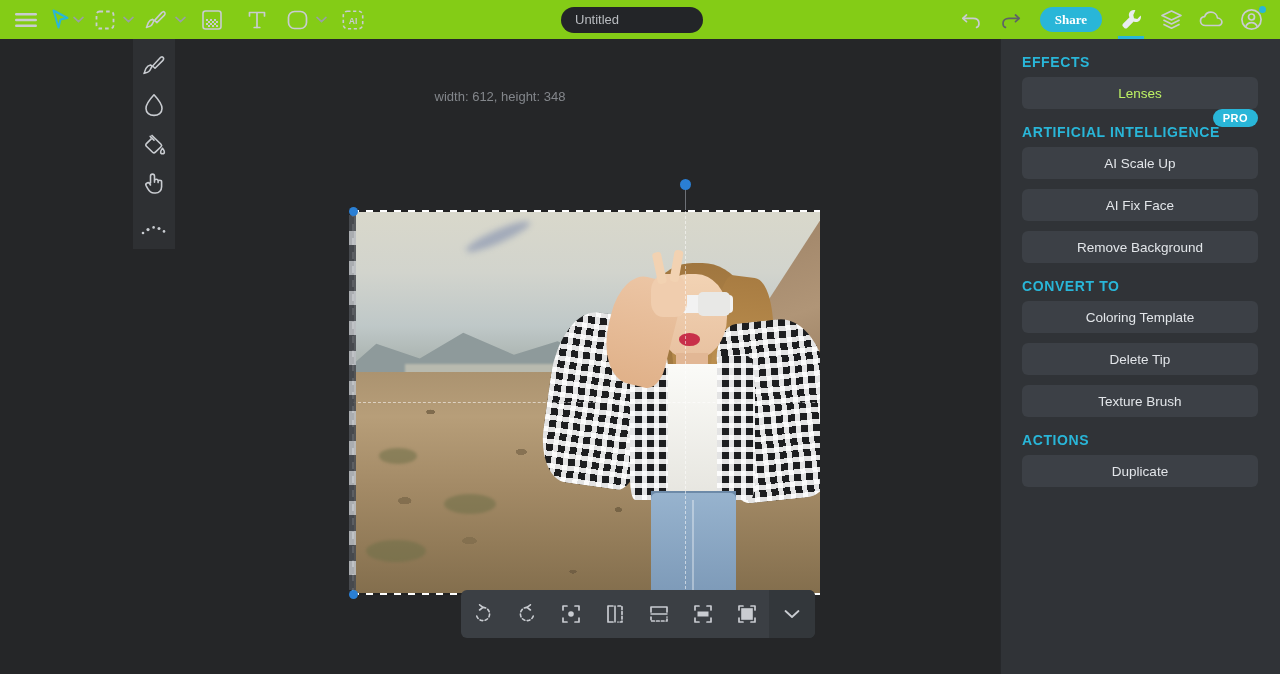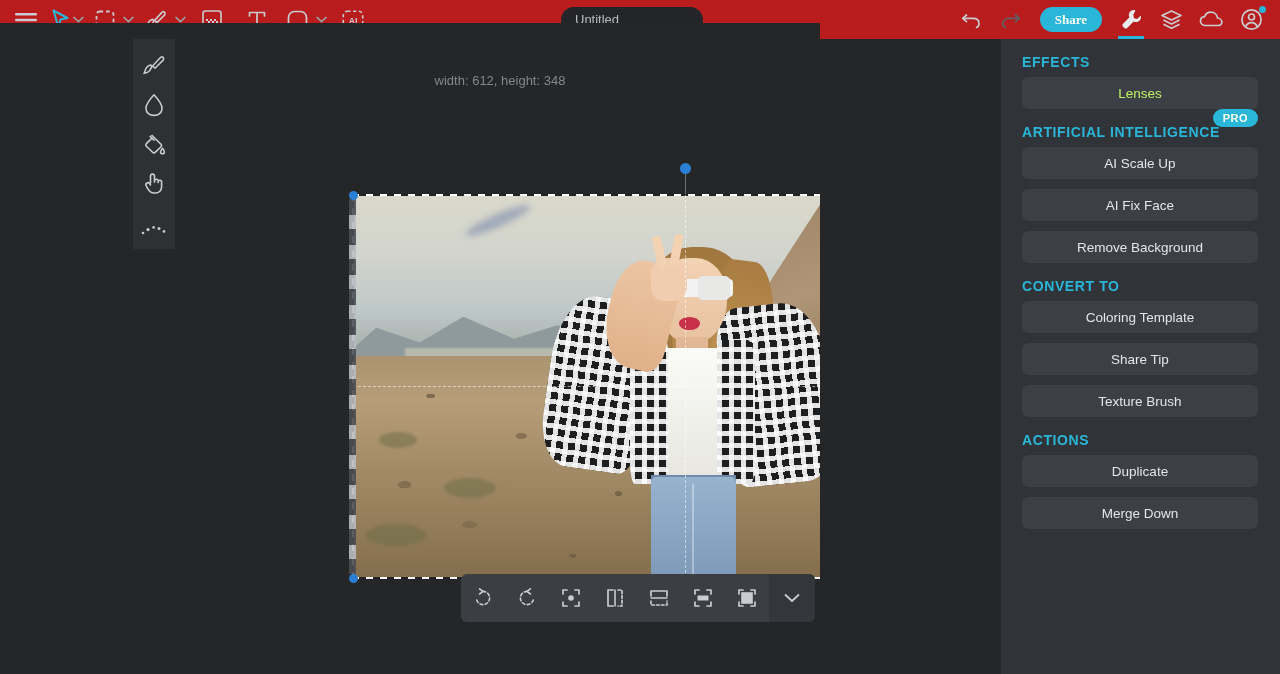--- a/index.html
+++ b/index.html
@@ -7,21 +7,21 @@
     width: 1280px; height: 674px;
     background: #252628;
     font-family: "Liberation Sans", sans-serif;
     overflow: hidden;
   }
   #app { position: relative; width: 1280px; height: 674px; }
 
   
   .topbar {
     position: absolute; top: 0; left: 0; width: 1280px; height: 39px;
-    background: #b91c1c;
+    background: #84cc16;
     display: flex; align-items: center;
   }
   .tb-left { display: flex; align-items: center; padding-left: 8px; gap: 0; }
   .tb-btn {
     height: 39px; display: flex; align-items: center; justify-content: center;
     padding: 0 7px; cursor: pointer;
   }
   .tb-btn.sel { padding-right: 2px; }
   .chev {
     display: flex; align-items: center; justify-content: center;
@@ -76,21 +76,21 @@
     display: flex; flex-direction: column; align-items: center;
     padding-top: 8px;
   }
   .tool {
     width: 42px; height: 42px; display: flex; align-items: center;
     justify-content: center; cursor: pointer;
   }
 
   
   .canvas-area {
-    position: absolute; left: 0; top: 23px; width: 820px; height: 635px;
+    position: absolute; left: 0; top: 39px; width: 820px; height: 635px;
     background: #252628; overflow: hidden;
   }
   .dims {
     position: absolute; top: 50px; left: 0; width: 1000px;
     text-align: center; color: #83868b; font-size: 13px;
   }
   .sel-wrap { position: absolute; left: 353px; top: 132px; }
   .rot-line {
     position: absolute; left: 332px; top: 16px; width: 1px; height: 24px;
     background: #6d7076;
@@ -704,21 +704,20 @@
     <div class="pro-badge">PRO</div>
     <button class="pbtn disabled">Lenses</button>
 
     <div class="sec-title">ARTIFICIAL INTELLIGENCE</div>
     <button class="pbtn">AI Scale Up</button>
     <button class="pbtn">AI Fix Face</button>
     <button class="pbtn">Remove Background</button>
 
     <div class="sec-title">CONVERT TO</div>
     <button class="pbtn">Coloring Template</button>
-    <button class="pbtn">Share Tip</button>
+    <button class="pbtn">Delete Tip</button>
     <button class="pbtn">Texture Brush</button>
 
     <div class="sec-title">ACTIONS</div>
     <button class="pbtn">Duplicate</button>
-    <button class="pbtn">Merge Down</button>
   </div>
 
 </div>
 
 </body></html>

